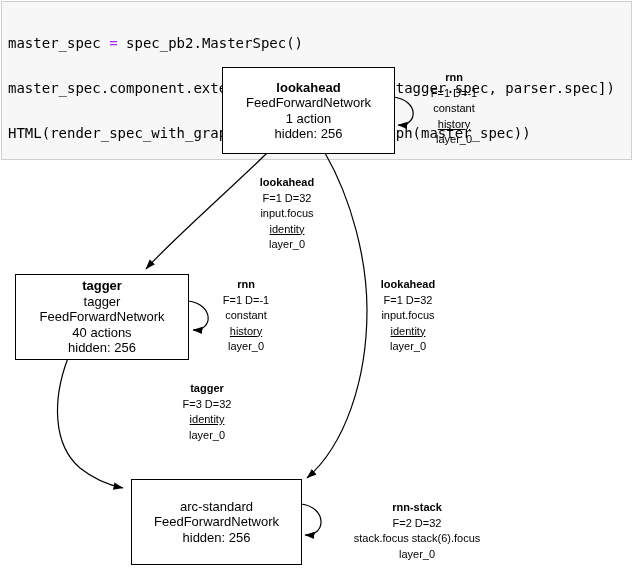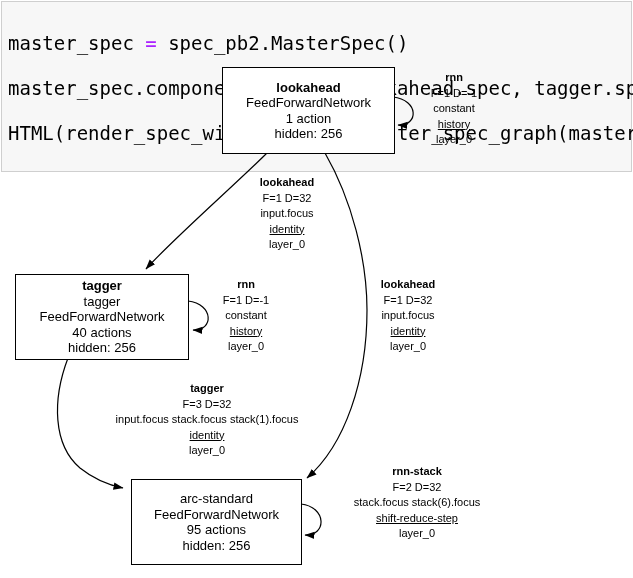--- a/index.html
+++ b/index.html
@@ -4,23 +4,23 @@
 <style>
   html,body { margin:0; padding:0; }
   body {
     width:633px; height:578px; position:relative; overflow:hidden;
     background:#ffffff; font-family:"Liberation Sans", sans-serif; color:#000;
   }
   
   .code-cell {
     position:absolute; left:1px; top:1px; width:617px;
     background:#f7f7f7; border:1px solid #cfcfcf;
-    padding:4px 6px 15px 6px;
+    padding:4px 6px 3px 6px;
     font-family:"DejaVu Sans Mono","Liberation Mono",monospace;
-    font-size:19px; line-height:15px; white-space:pre; cursor:text;
+    font-size:14px; line-height:15px; white-space:pre; cursor:text;
   }
   .op { color:#aa22ff; }
   
   .edges { position:absolute; left:0; top:0; }
   .edges path { stroke:#000; stroke-width:1.2; fill:none; }
   .gnode {
     position:absolute; background:#fff; border:1.2px solid #000;
     display:flex; flex-direction:column; justify-content:center;
     text-align:center; font-size:13px; line-height:15.5px; white-space:nowrap;
   }
@@ -66,21 +66,20 @@
   <div class="bt">tagger</div>
   <div>tagger</div>
   <div>FeedForwardNetwork</div>
   <div>40 actions</div>
   <div>hidden: 256</div>
 </div>
 
 <div class="gnode" style="left:131px; top:479px; width:169px; height:84px;">
   <div>arc-standard</div>
   <div>FeedForwardNetwork</div>
-  <div>95 actions</div>
   <div>hidden: 256</div>
 </div>
 
 <div class="glabel" style="left:454px; top:70px;">
   <div class="bt">rnn</div>
   <div>F=1 D=-1</div>
   <div>constant</div>
   <div class="lu">history</div>
   <div class="li">layer_0</div>
 </div>
@@ -105,24 +104,22 @@
   <div class="bt">lookahead</div>
   <div>F=1 D=32</div>
   <div>input.focus</div>
   <div class="lu">identity</div>
   <div class="li">layer_0</div>
 </div>
 
 <div class="glabel" style="left:207px; top:381px;">
   <div class="bt">tagger</div>
   <div>F=3 D=32</div>
-  <div>input.focus stack.focus stack(1).focus</div>
   <div class="lu">identity</div>
   <div class="li">layer_0</div>
 </div>
 
-<div class="glabel" style="left:417px; top:464px;">
+<div class="glabel" style="left:417px; top:500px;">
   <div class="bt">rnn-stack</div>
   <div>F=2 D=32</div>
   <div>stack.focus stack(6).focus</div>
-  <div class="lu">shift-reduce-step</div>
   <div class="li">layer_0</div>
 </div>
 
 </body></html>

